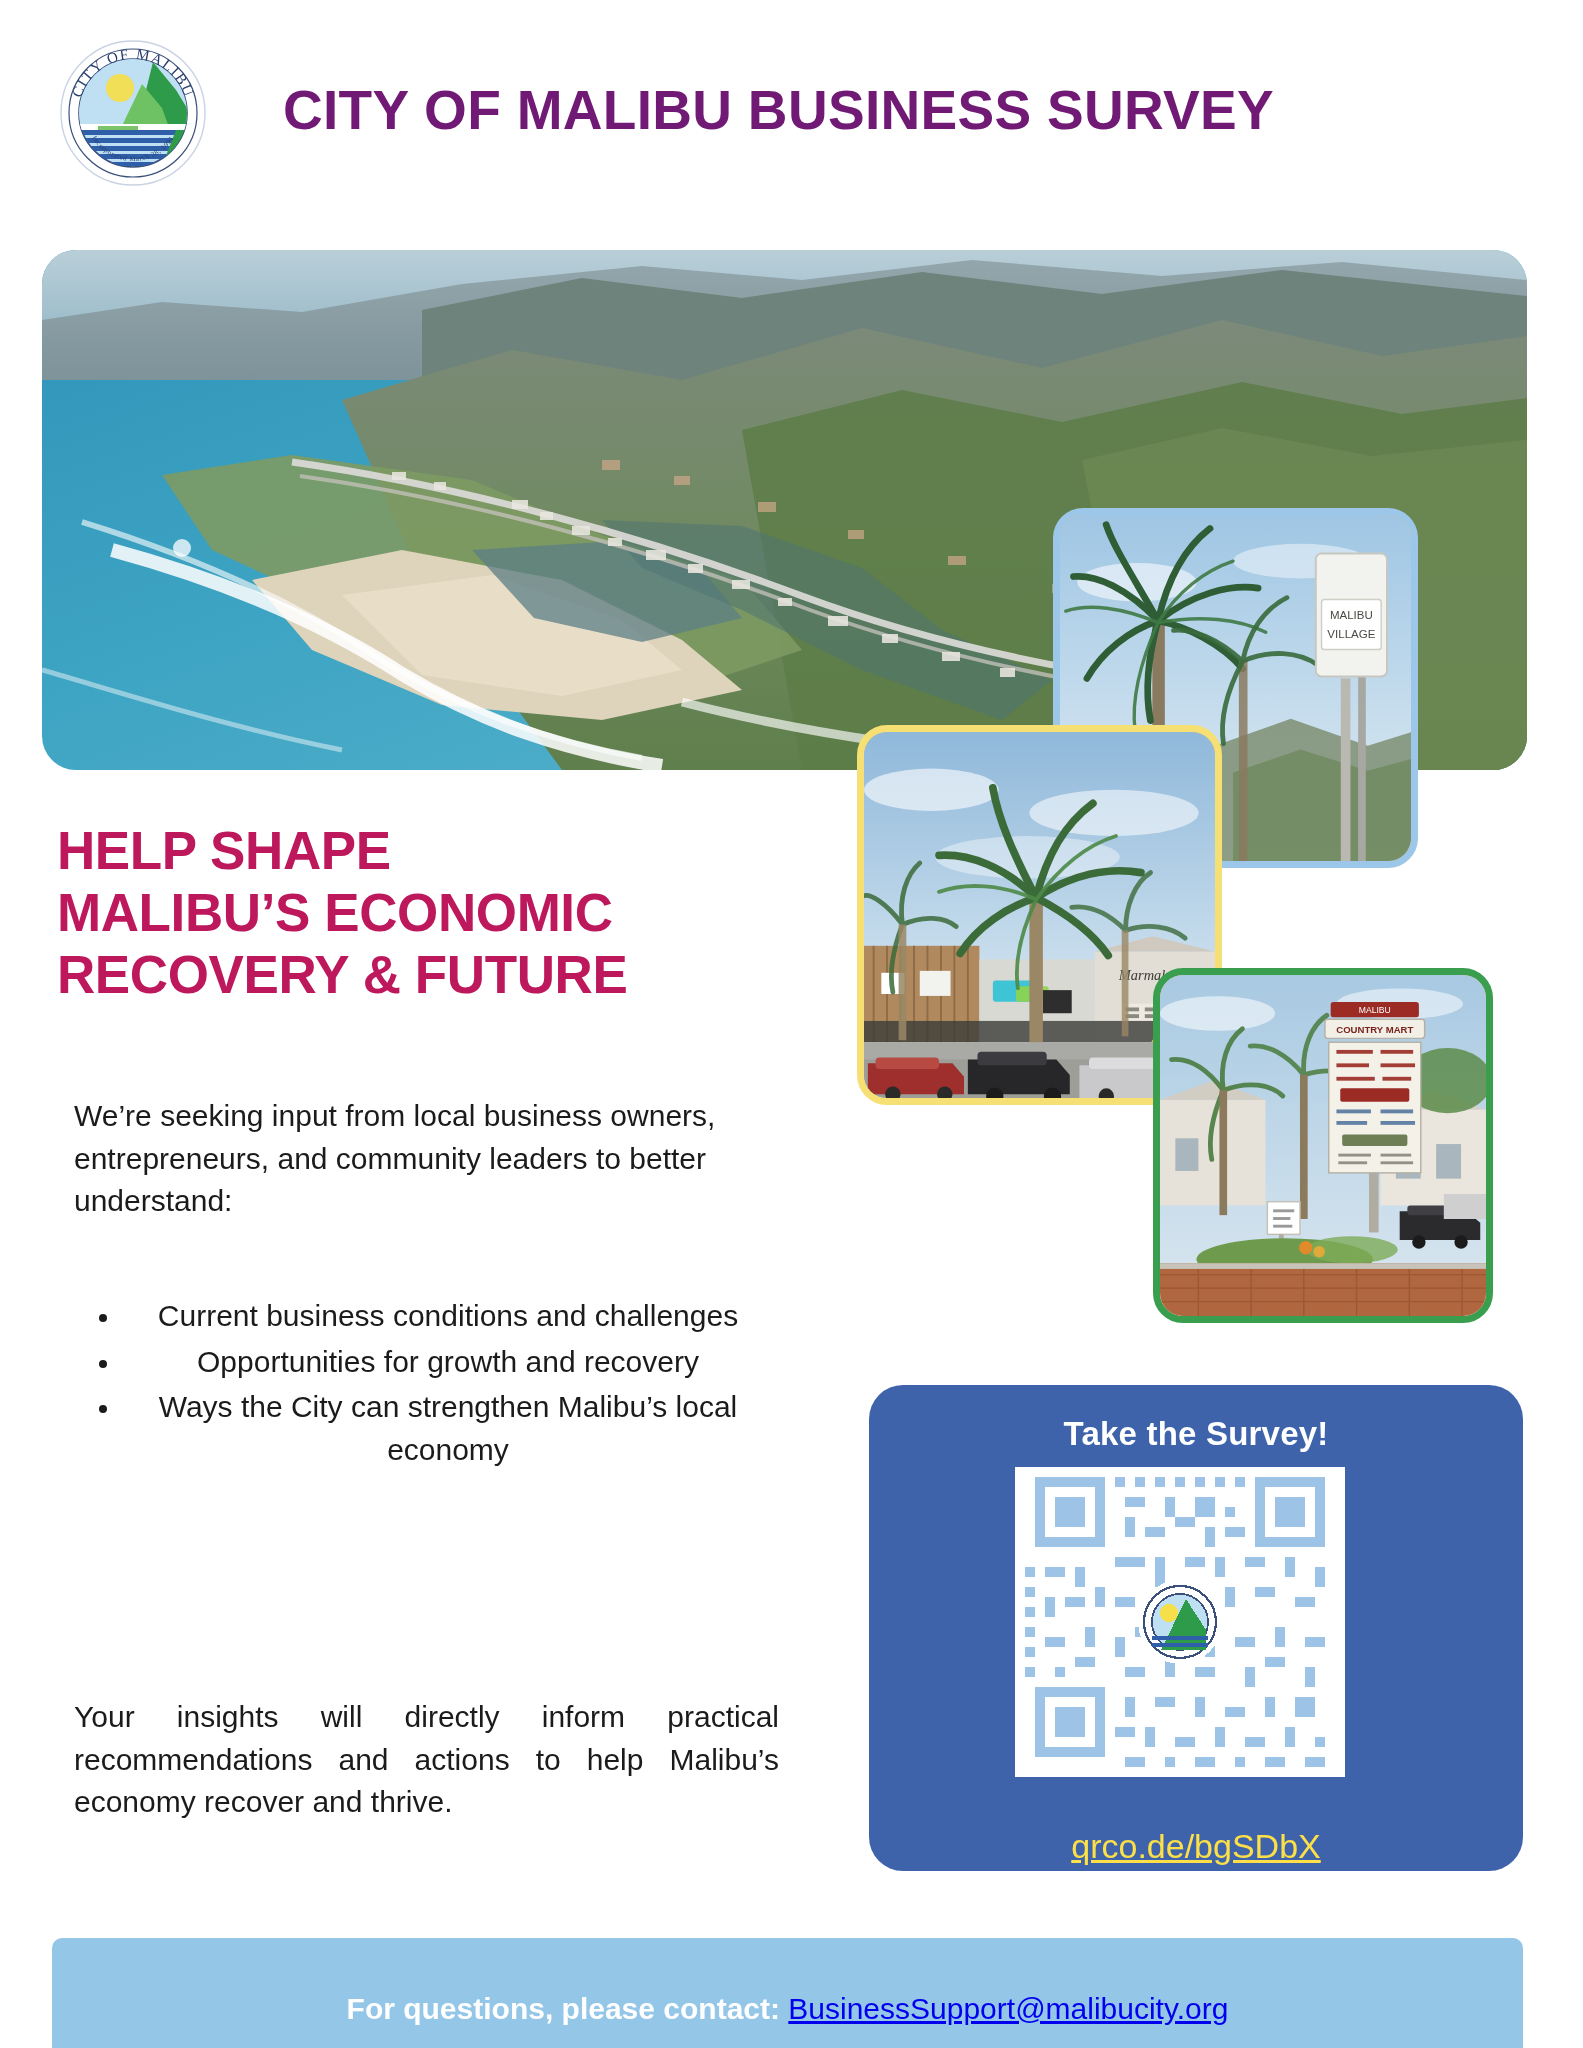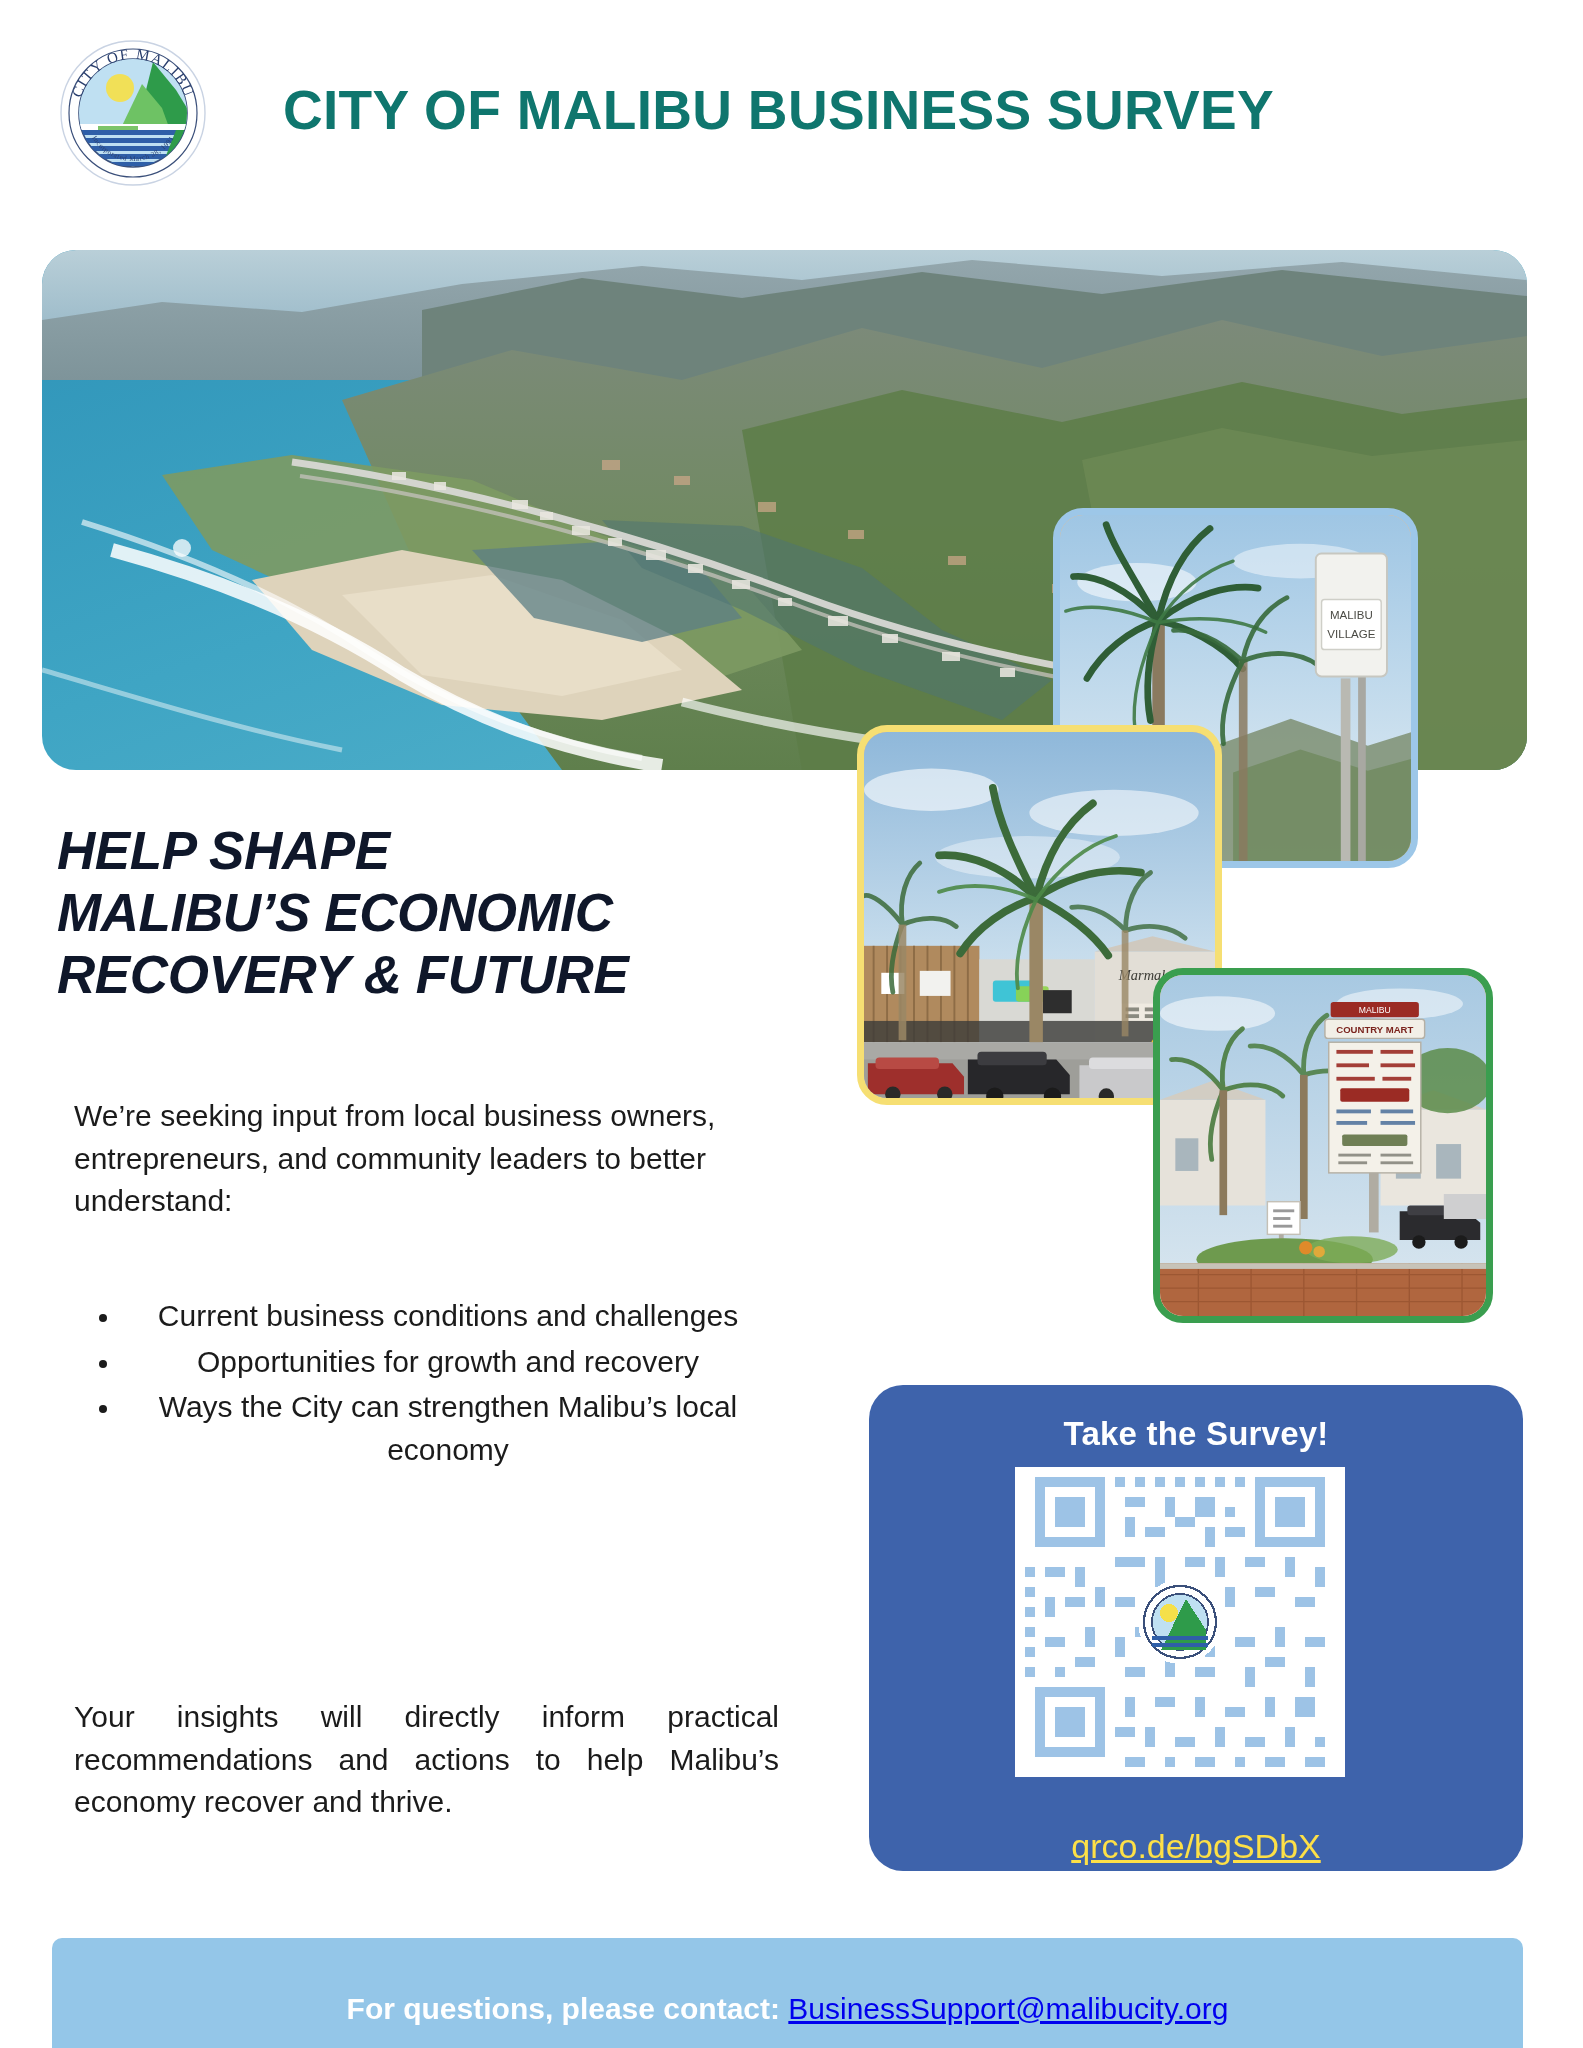--- a/index.html
+++ b/index.html
@@ -30,21 +30,21 @@
     width: 150px;
     height: 150px;
   }
 
   .page-title {
     position: absolute;
     left: 283px;
     top: 78px;
     font-size: 55px;
     font-weight: bold;
-    color: #0f766e;
+    color: #701a75;
     letter-spacing: 0.3px;
     white-space: nowrap;
   }
 
   
   .hero-photo {
     position: absolute;
     left: 42px;
     top: 250px;
     width: 1485px;
@@ -56,23 +56,22 @@
 
   
   .headline {
     position: absolute;
     left: 57px;
     top: 820px;
     width: 790px;
     font-size: 53px;
     line-height: 1.17;
     font-weight: bold;
-    color: #0f172a;
+    color: #be185d;
     letter-spacing: -0.4px;
-    font-style: italic;
   }
 
   
   .intro {
     position: absolute;
     left: 74px;
     top: 1095px;
     width: 715px;
     font-size: 30px;
     line-height: 1.42;

